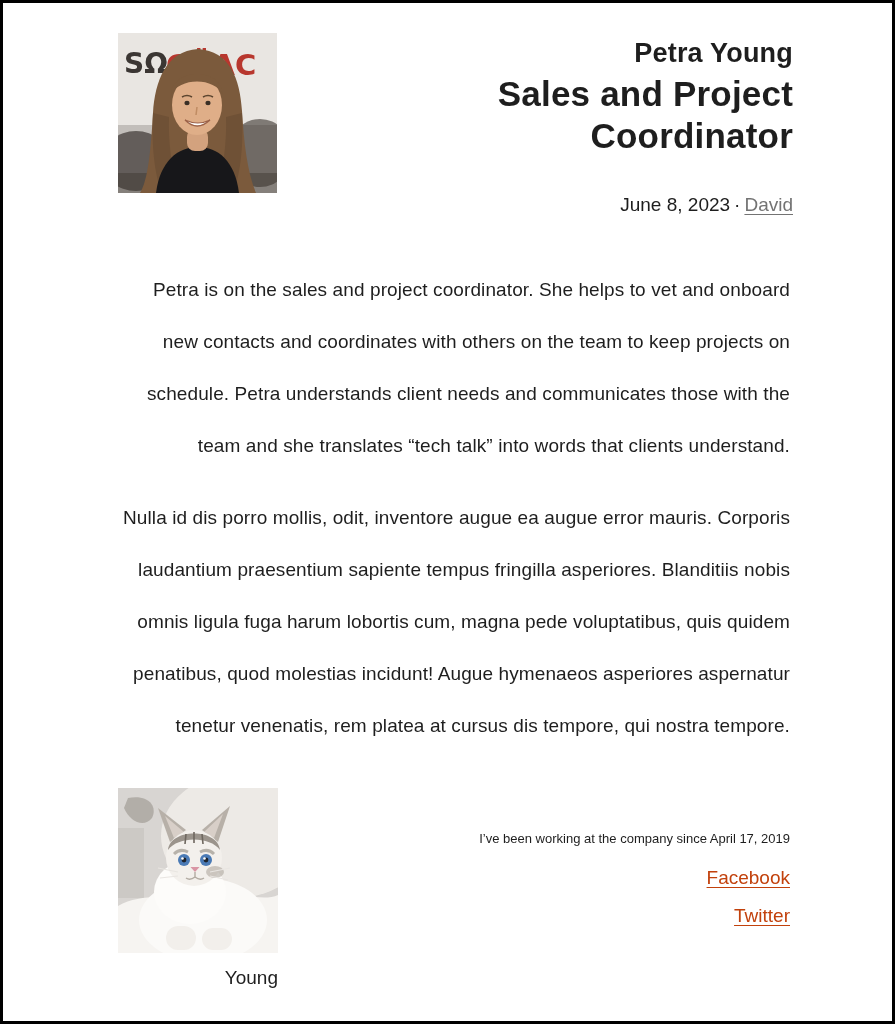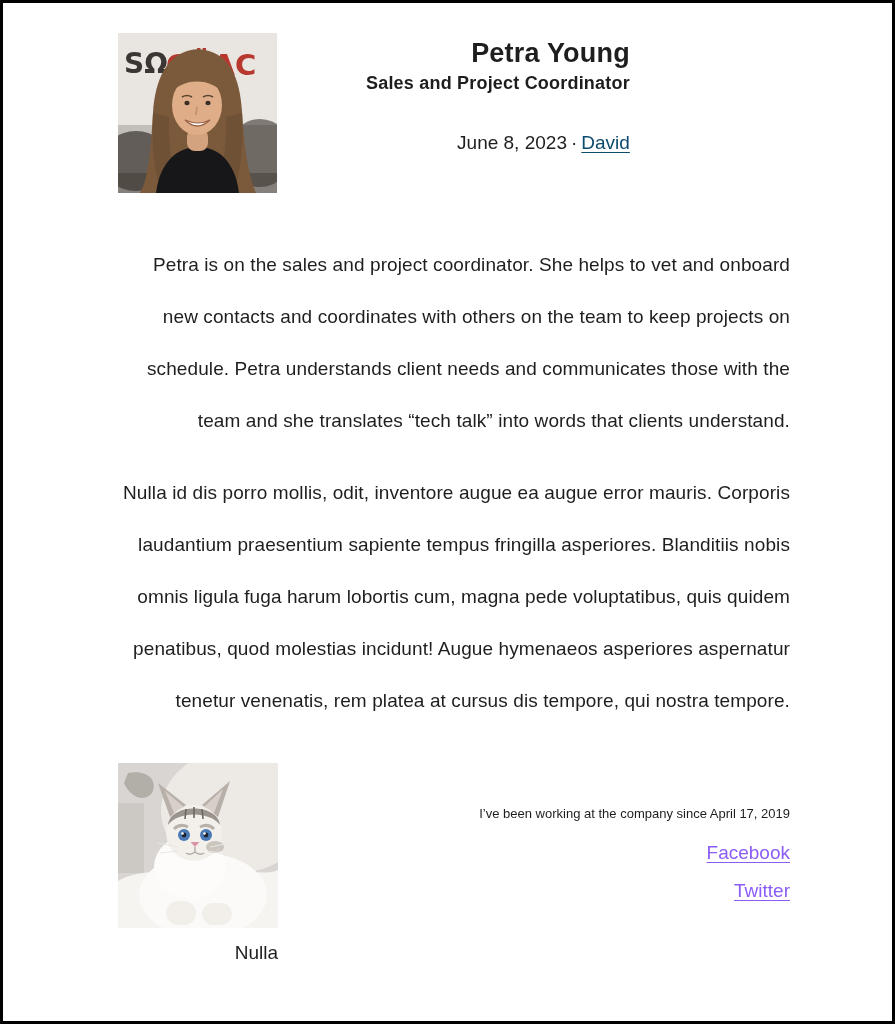--- a/index.html
+++ b/index.html
@@ -33,33 +33,33 @@
   }
   .profile-photo { width: 159px; height: 160px; }
   .header-text { margin-left: 89px; padding-top: 5px; }
   h1.page-title {
     font-size: 27px;
     font-weight: 700;
     line-height: 1.15;
     letter-spacing: 0.2px;
   }
   h2.page-subtitle {
-    font-size: 18px;
+    font-size: 35px;
     font-weight: 700;
     line-height: 1.2;
     margin-top: 4px;
     letter-spacing: 0.2px;
   }
   .meta {
     margin-top: 36px;
     font-size: 19px;
     line-height: 1.3;
   }
   .meta a {
-    color: #0c4a6e;
+    color: #737373;
     text-decoration: underline;
     text-underline-offset: 3px;
   }
   .meta .sep { padding: 0 4px; }
 
   
   .body-text {
     width: 672px;
     font-size: 19px;
     line-height: 52px;
@@ -89,21 +89,21 @@
     letter-spacing: 0.2px;
   }
   .tenure-text {
     margin-top: 30px;
     font-size: 13px;
     line-height: 37px;
   }
   .social-links { list-style: none; margin-top: 2px; }
   .social-links li { line-height: 37px; }
   .social-links a {
-    color: #8b5cf6;
+    color: #c2410c;
     font-size: 19px;
     text-decoration: underline;
     text-underline-offset: 3px;
   }
 </style>
 </head>
 <body>
 
 <div class="frame">
   <div class="content">
@@ -195,21 +195,21 @@
             <circle cx="86.5" cy="70.5" r="1.3" fill="#ffffff"></circle>
 
             <polygon points="77,84 72.5,79 81.5,79" fill="#d995a4"></polygon>
             <path d="M77,84 L77,89 M77,89 Q72,93 68,90 M77,89 Q82,93 86,90" stroke="#b2aba2" stroke-width="1.4" fill="none"></path>
 
             <ellipse cx="97" cy="84" rx="9" ry="6" fill="#aaa299" opacity="0.55"></ellipse>
 
             <path d="M60,84 L40,80 M60,88 L42,90 M92,84 L112,80 M92,88 L110,92" stroke="#e8e5e1" stroke-width="1.2" fill="none"></path>
           </svg>
         </div>
-        <figcaption>Nulla</figcaption>
+        <figcaption>Young</figcaption>
       </figure>
       <div class="travel-text">
         <p class="tenure-text">I’ve been working at the company since April 17, 2019</p>
         <ul class="social-links">
           <li><a href="#">Facebook</a></li>
           <li><a href="#">Twitter</a></li>
         </ul>
       </div>
     </section>
 

